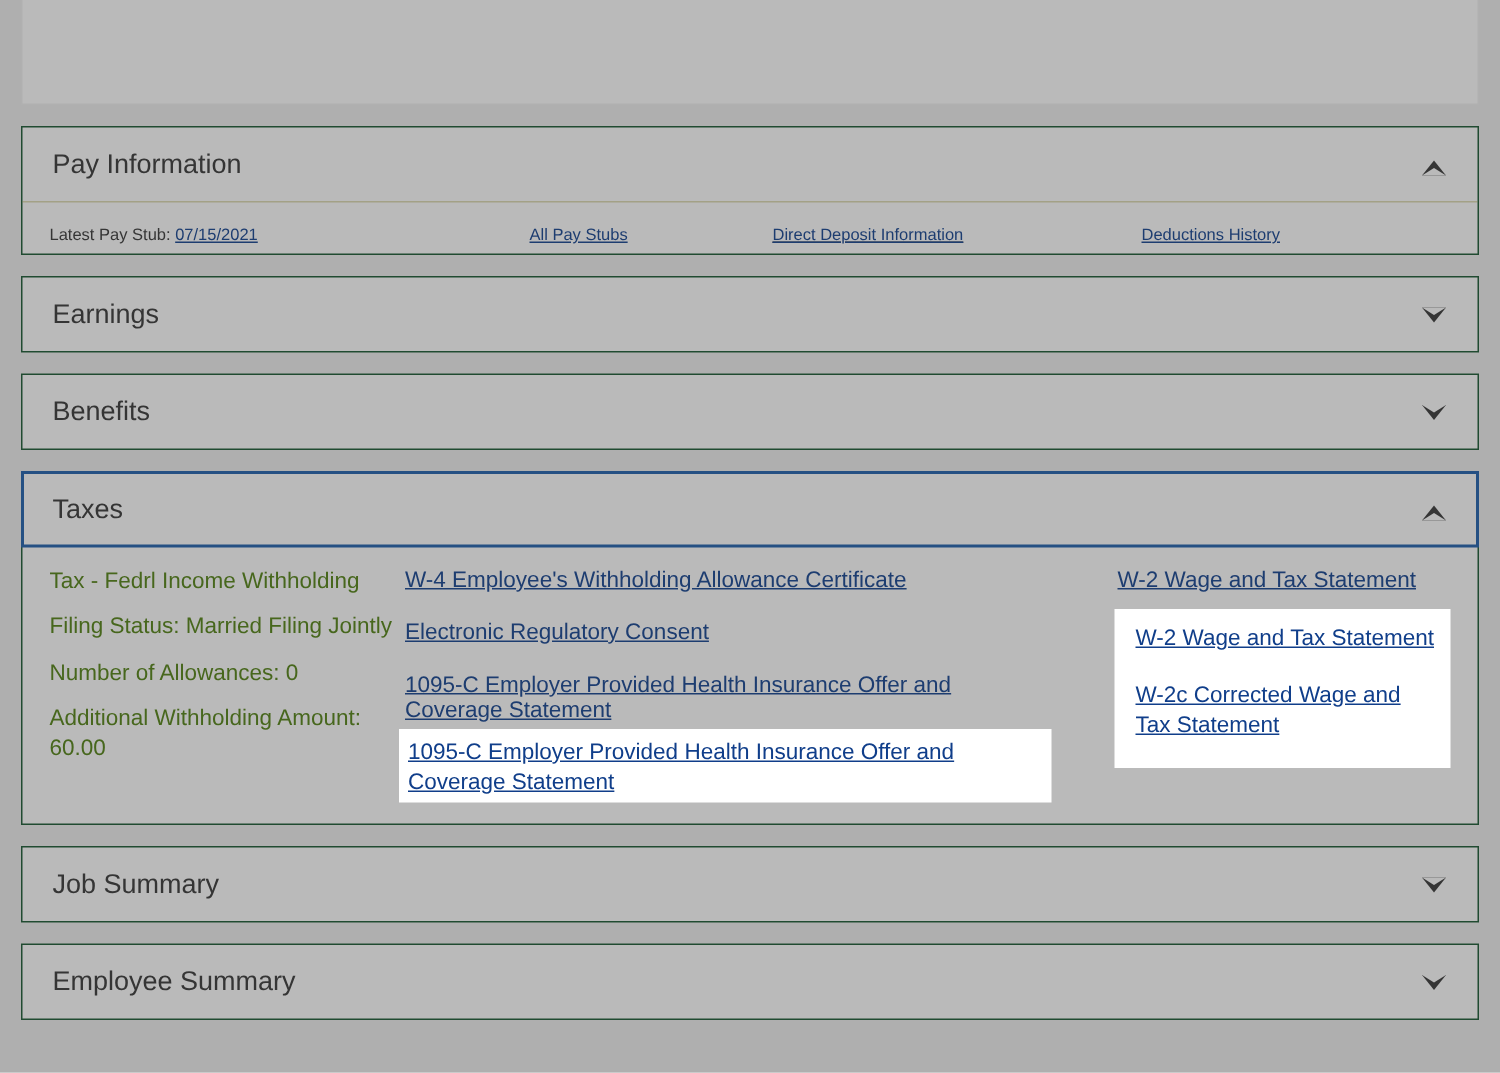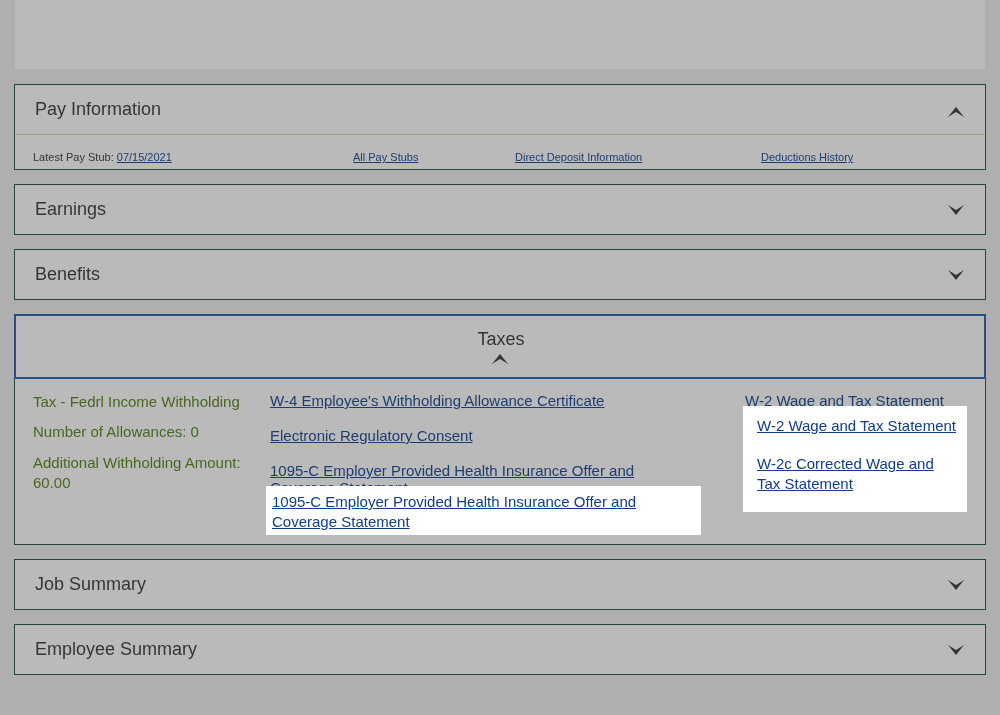--- a/index.html
+++ b/index.html
@@ -34,21 +34,20 @@
     align-items: center;
     justify-content: space-between;
     padding: 14px 18px 14px 20px;
     font-size: 18px;
     color: #333;
     cursor: pointer;
   }
   .panel-header.focused {
     outline: 2px solid #1b5aa6;
     outline-offset: -1px;
-    flex-direction: column;
   }
   .panel-sep {
     border-top: 1px solid #d6c86b;
     border-top-color: rgba(150,140,30,0.35);
   }
   .panel-body {
     padding: 16px 18px 6px 18px;
   }
   .pay-links {
     display: flex;
@@ -195,20 +194,21 @@
   </div>
 
   <div class="panel collapsed">
     <div class="panel-header focused">
       <span>Taxes</span>
       <span class="chevron up bold"></span>
     </div>
     <div class="taxes-body">
       <div class="tax-col1">
         <p>Tax - Fedrl Income Withholding</p>
+        <p>Filing Status: Married Filing Jointly</p>
         <p>Number of Allowances: 0</p>
         <p>Additional Withholding Amount: 60.00</p>
       </div>
       <div class="tax-col2">
         <p><a class="link">W-4 Employee's Withholding Allowance Certificate</a></p>
         <p><a class="link">Electronic Regulatory Consent</a></p>
         <p style="max-width:430px;"><a class="link">1095-C Employer Provided Health Insurance Offer and Coverage Statement</a></p>
       </div>
       <div class="tax-col3">
         <p><a class="link">W-2 Wage and Tax Statement</a></p>

